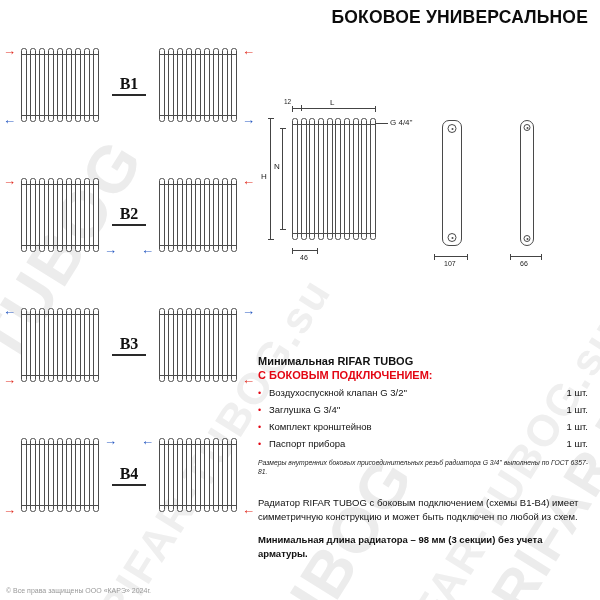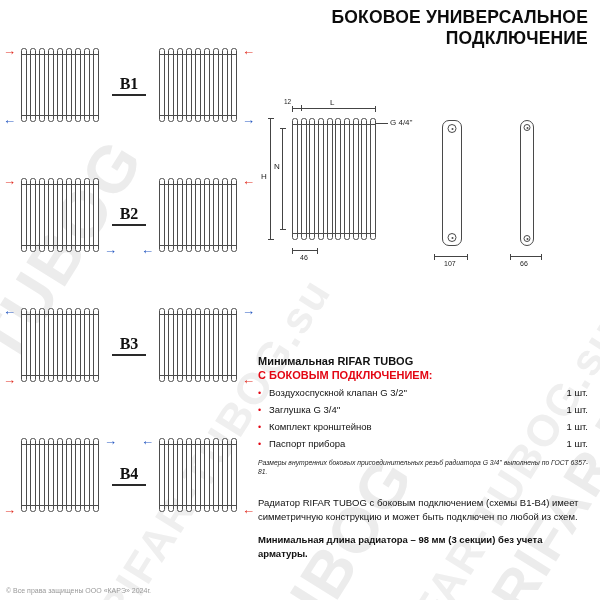--- a/index.html
+++ b/index.html
@@ -102,21 +102,20 @@
     <div class="wm wm1">RIFAR-TUBOG.su</div>
     <div class="wm wm2">TUBOG</div>
     <div class="wm wm3">RIFAR-TUBOG.su</div>
     <div class="wm wm4">RIFAR-TUBOG</div>
   </div>
 
 <div id="content">
 
   <div id="title">
     <div>БОКОВОЕ УНИВЕРСАЛЬНОЕ</div>
-    <div>ПОДКЛЮЧЕНИЕ</div>
   </div>
 
   <div id="schemes">
       <div class="scheme-row">
         <div class="radiator">
           <div class="rad-body">
             <div class="rad-col"></div>
             <div class="rad-col"></div>
             <div class="rad-col"></div>
             <div class="rad-col"></div>

